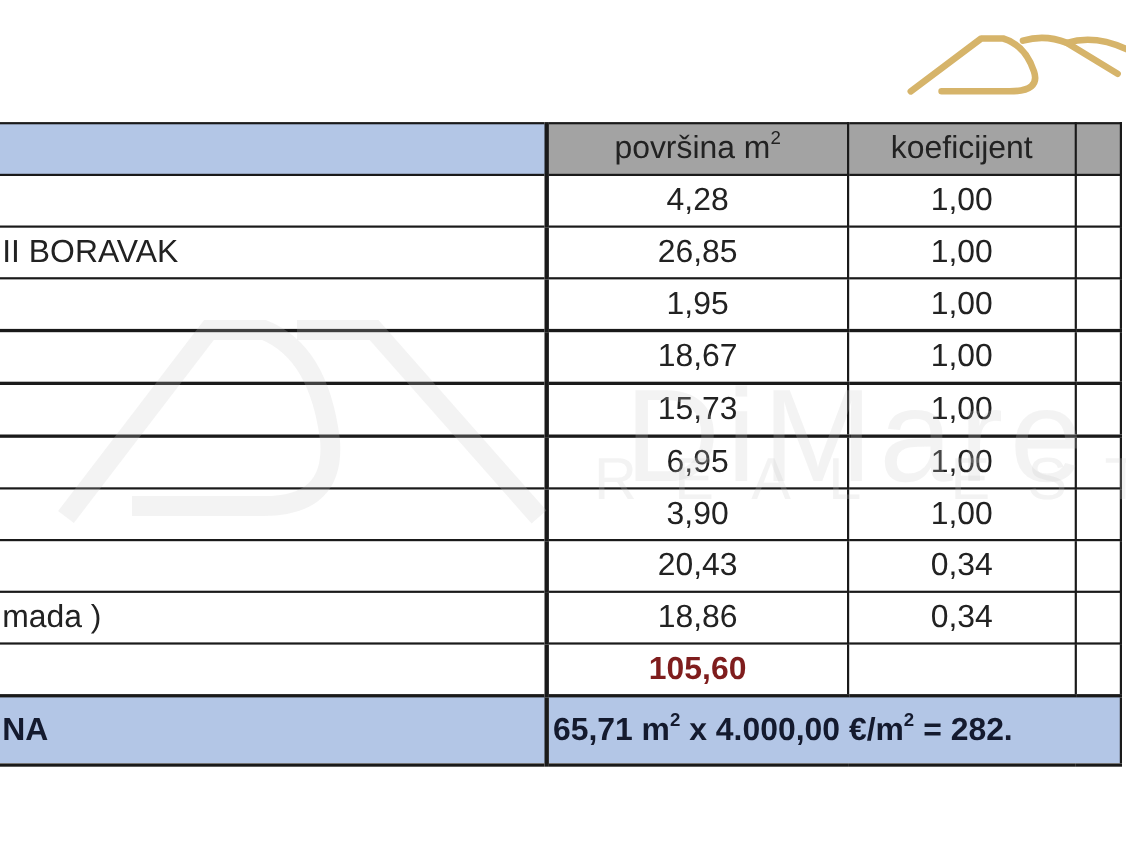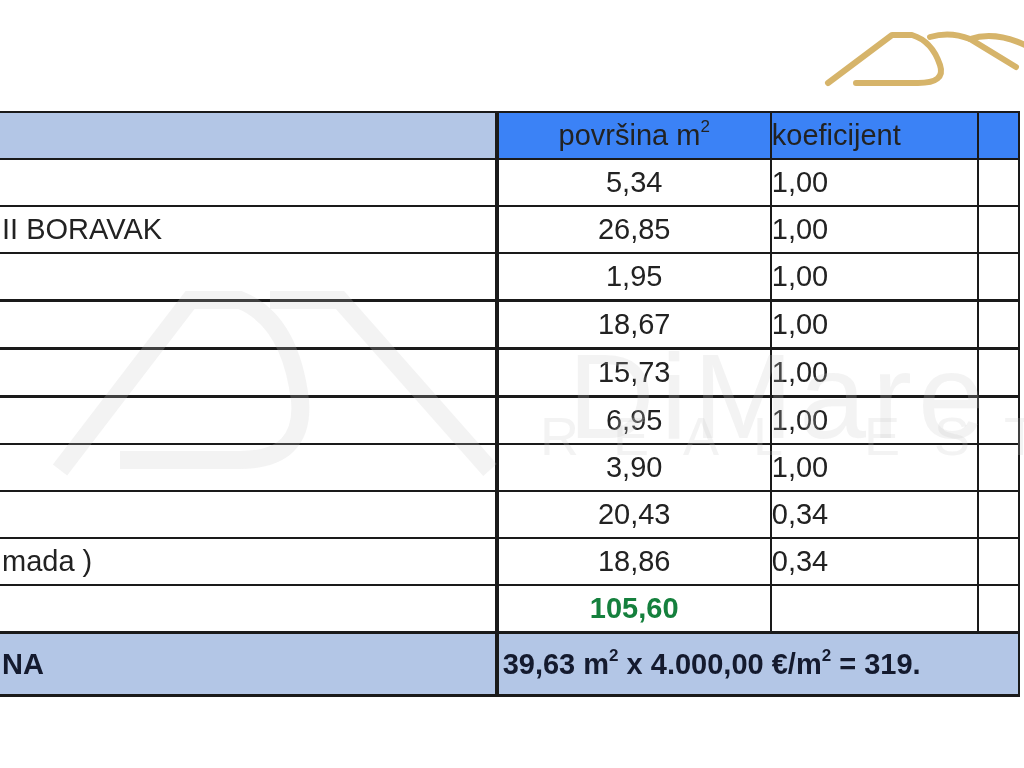--- a/index.html
+++ b/index.html
@@ -66,27 +66,27 @@
       height: 45px;
       font-size: 29px;
       color: #222;
       vertical-align: middle;
       overflow: hidden;
       white-space: nowrap;
     }
     table.pt tr.thick td { border-bottom-width: 3px; }
     td.c-name { width: 512px; padding-left: 4px !important; text-align: left; }
     td.c-area { width: 274px; text-align: center; border-left-width: 4px !important; }
-    td.c-coef { width: 207px; text-align: left; }
+    td.c-coef { width: 207px; text-align: center; }
     td.c-extra { width: 40px; }
-    tr.hdr td { background: #3b82f6; }
+    tr.hdr td { background: #a3a3a3; }
     tr.hdr td.c-name { background: #b3c6e6; }
     tr.hdr td.c-area, tr.hdr td.c-coef { font-size: 29px; }
     sup { font-size: 17px; vertical-align: 13px; line-height: 0; }
-    tr.total td.c-area { font-weight: bold; color: #15803d; }
+    tr.total td.c-area { font-weight: bold; color: #7f1d1d; }
     tr.final td {
       background: #b3c6e6;
       font-weight: bold;
       color: #141a2e;
       height: 60px;
       border-bottom-width: 3px;
     }
     tr.final td.c-formula {
       text-align: left;
       padding-left: 4px;
@@ -117,21 +117,21 @@
     <tbody>
         <tr class="hdr">
       <td class="c-name"></td>
       <td class="c-area"><span>površina m</span><sup>2</sup></td>
       <td class="c-coef">koeficijent</td>
       <td class="c-extra"></td>
     </tr>
 
     <tr>
       <td class="c-name"></td>
-      <td class="c-area">5,34</td>
+      <td class="c-area">4,28</td>
       <td class="c-coef">1,00</td>
       <td class="c-extra"></td>
     </tr>
     <tr>
       <td class="c-name">II BORAVAK</td>
       <td class="c-area">26,85</td>
       <td class="c-coef">1,00</td>
       <td class="c-extra"></td>
     </tr>
     <tr class="thick">
@@ -179,17 +179,17 @@
 
     <tr class="total thick">
       <td class="c-name"></td>
       <td class="c-area">105,60</td>
       <td class="c-coef"></td>
       <td class="c-extra"></td>
     </tr>
 
     <tr class="final">
       <td class="c-name">NA</td>
-      <td class="c-formula" colspan="3"><span>39,63 m</span><sup>2</sup><span> x 4.000,00 €/m</span><sup>2</sup><span> = 319.</span></td>
+      <td class="c-formula" colspan="3"><span>65,71 m</span><sup>2</sup><span> x 4.000,00 €/m</span><sup>2</sup><span> = 282.</span></td>
     </tr>
   </tbody>
     </table>
 </div>
 
 </body></html>

